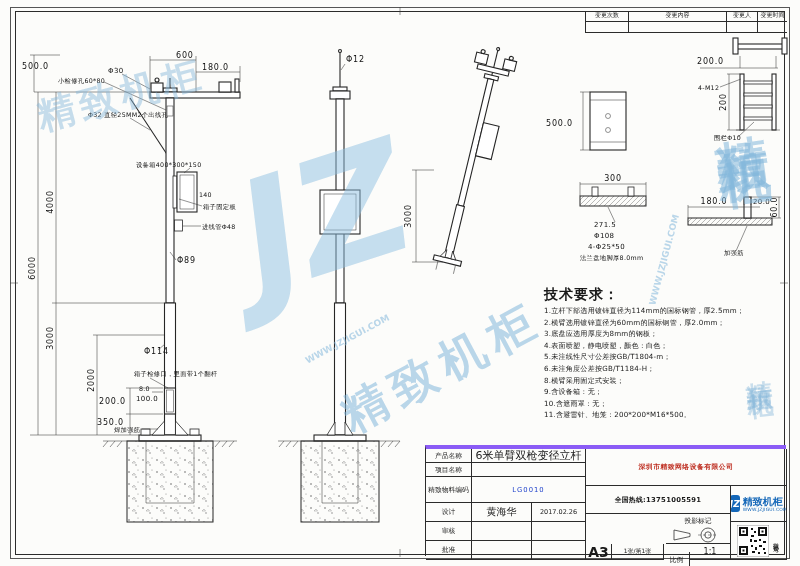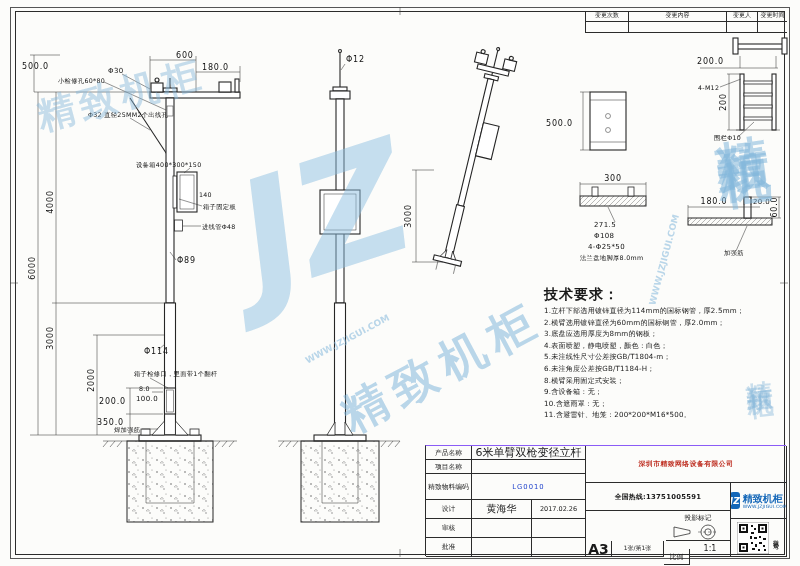--- a/index.html
+++ b/index.html
@@ -25,21 +25,21 @@
   #rev div{border-right:1px solid #2b2b2b;border-bottom:1px solid #2b2b2b;
        display:flex;align-items:center;justify-content:center;white-space:nowrap;}
   #rev div:nth-child(4),#rev div:nth-child(8){border-right:none}
   #rev div:nth-child(n+5){border-bottom:none}
   
   #tech{position:absolute;left:544px;top:286px;width:240px;z-index:4;}
   #tech .tt{font-size:14px;font-weight:bold;letter-spacing:1px;margin-bottom:1px;}
   #tech .tr-line{font-size:7.1px;line-height:11.6px;letter-spacing:.2px;white-space:nowrap;}
   
   #tb{position:absolute;left:425px;top:445px;width:361px;height:111px;z-index:4;
-      border-top:1px solid #8b5cf6;border-left:1px solid #2b2b2b;box-sizing:border-box;}
+      border-top:4px solid #8b5cf6;border-left:1px solid #2b2b2b;box-sizing:border-box;}
   #tb .c{position:absolute;border-right:1px solid #2b2b2b;border-bottom:1px solid #2b2b2b;
       box-sizing:border-box;display:flex;align-items:center;justify-content:center;
       font-size:6.8px;white-space:nowrap;overflow:hidden;}
   .code-blue{color:#2244cc;font-weight:normal;font-size:9px;letter-spacing:1px;}
   .company{color:#bf3124;font-weight:bold;font-size:15px;letter-spacing:.5px;}
   .hotline{font-weight:bold;font-size:11.5px;letter-spacing:.3px;}
   .logo-tile{width:17px;height:17px;background:#1467b8;border-radius:3px;color:#fff;
       font-style:italic;font-weight:bold;font-size:9px;display:flex;align-items:center;
       justify-content:center;margin-right:3px;}
   .brand-blue{color:#1467b8;font-weight:bold;font-size:10px;line-height:11px;}

